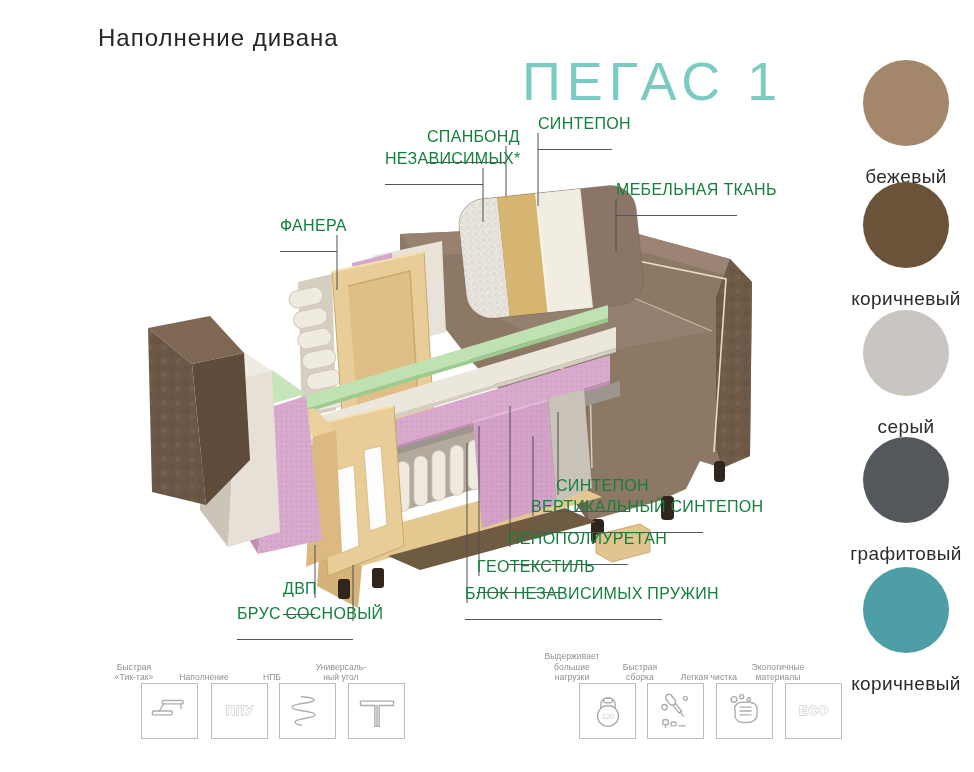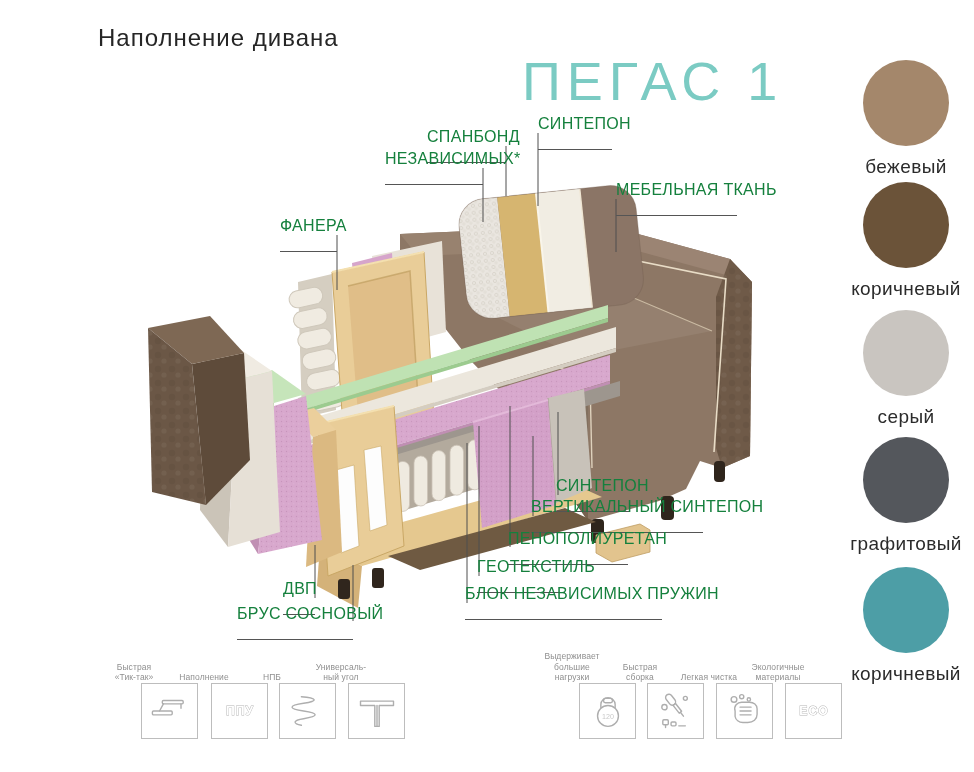--- a/index.html
+++ b/index.html
@@ -21,21 +21,21 @@
   
   .dlabel{
     position:absolute;
     font-size:16px;color:#15803d;letter-spacing:.3px;line-height:1.05;
     border-bottom:1px solid #555;padding-bottom:16px;white-space:nowrap;
     overflow:visible;
   }
   
   .swatch{position:absolute;left:843px;width:126px;text-align:center;}
   .swatch .dot{width:86px;height:86px;border-radius:50%;margin:0 auto;}
-  .swatch .sname{margin-top:10px;font-size:19px;color:#2b2b2b;letter-spacing:.4px;}
+  .swatch .sname{margin-top:20px;font-size:19px;color:#2b2b2b;letter-spacing:.4px;}
   
   .feature{position:absolute;top:645px;width:74px;height:98px;}
   .feat-label{
     position:absolute;left:0;right:0;bottom:60px;
     font-size:8.5px;line-height:1.25;color:#8f8f8f;text-align:center;
     white-space:pre-line;letter-spacing:.1px;
   }
   .feat-box{
     position:absolute;left:8px;top:38px;width:55px;height:54px;
     border:1.5px solid #bdbdbd;background:#fff;

